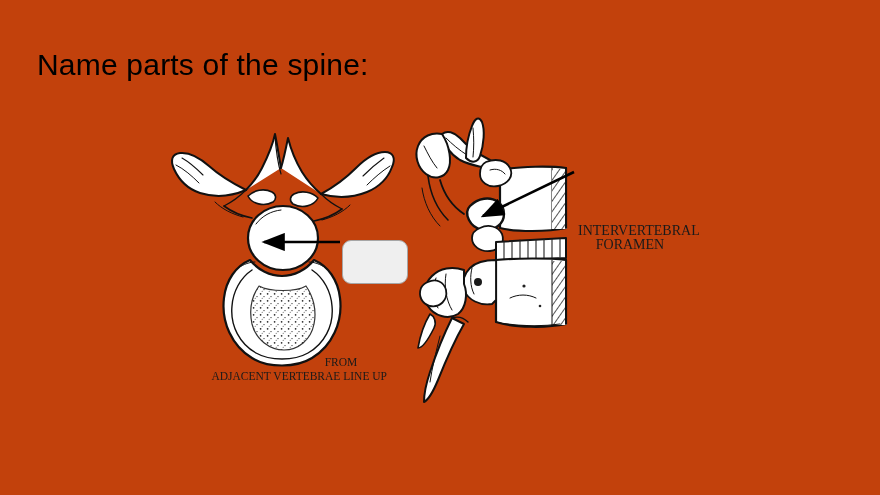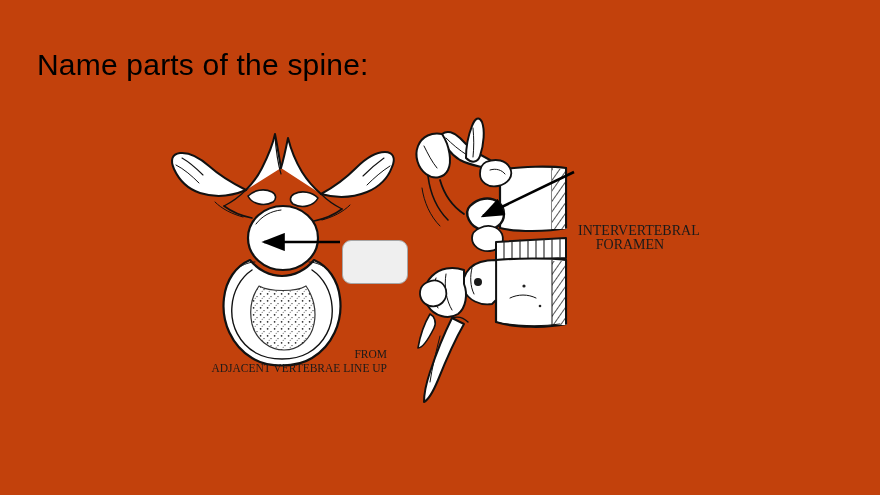--- a/index.html
+++ b/index.html
@@ -89,22 +89,23 @@
   .caption-block {
     left: 187px;
     top: 347px;
     width: 200px;
     font-size: 11.5px;
     line-height: 14px;
     text-align: center;
   }
   .caption-block .line-from {
     display: block;
-    text-align: right;
+    text-align: center;
     padding-left: 108px;
+    margin-top: 8px;
   }
   .caption-block .cap-line {
     display: block;
     text-align: right;
   }
 </style>
 </head>
 <body>
 
 <div class="slide">

